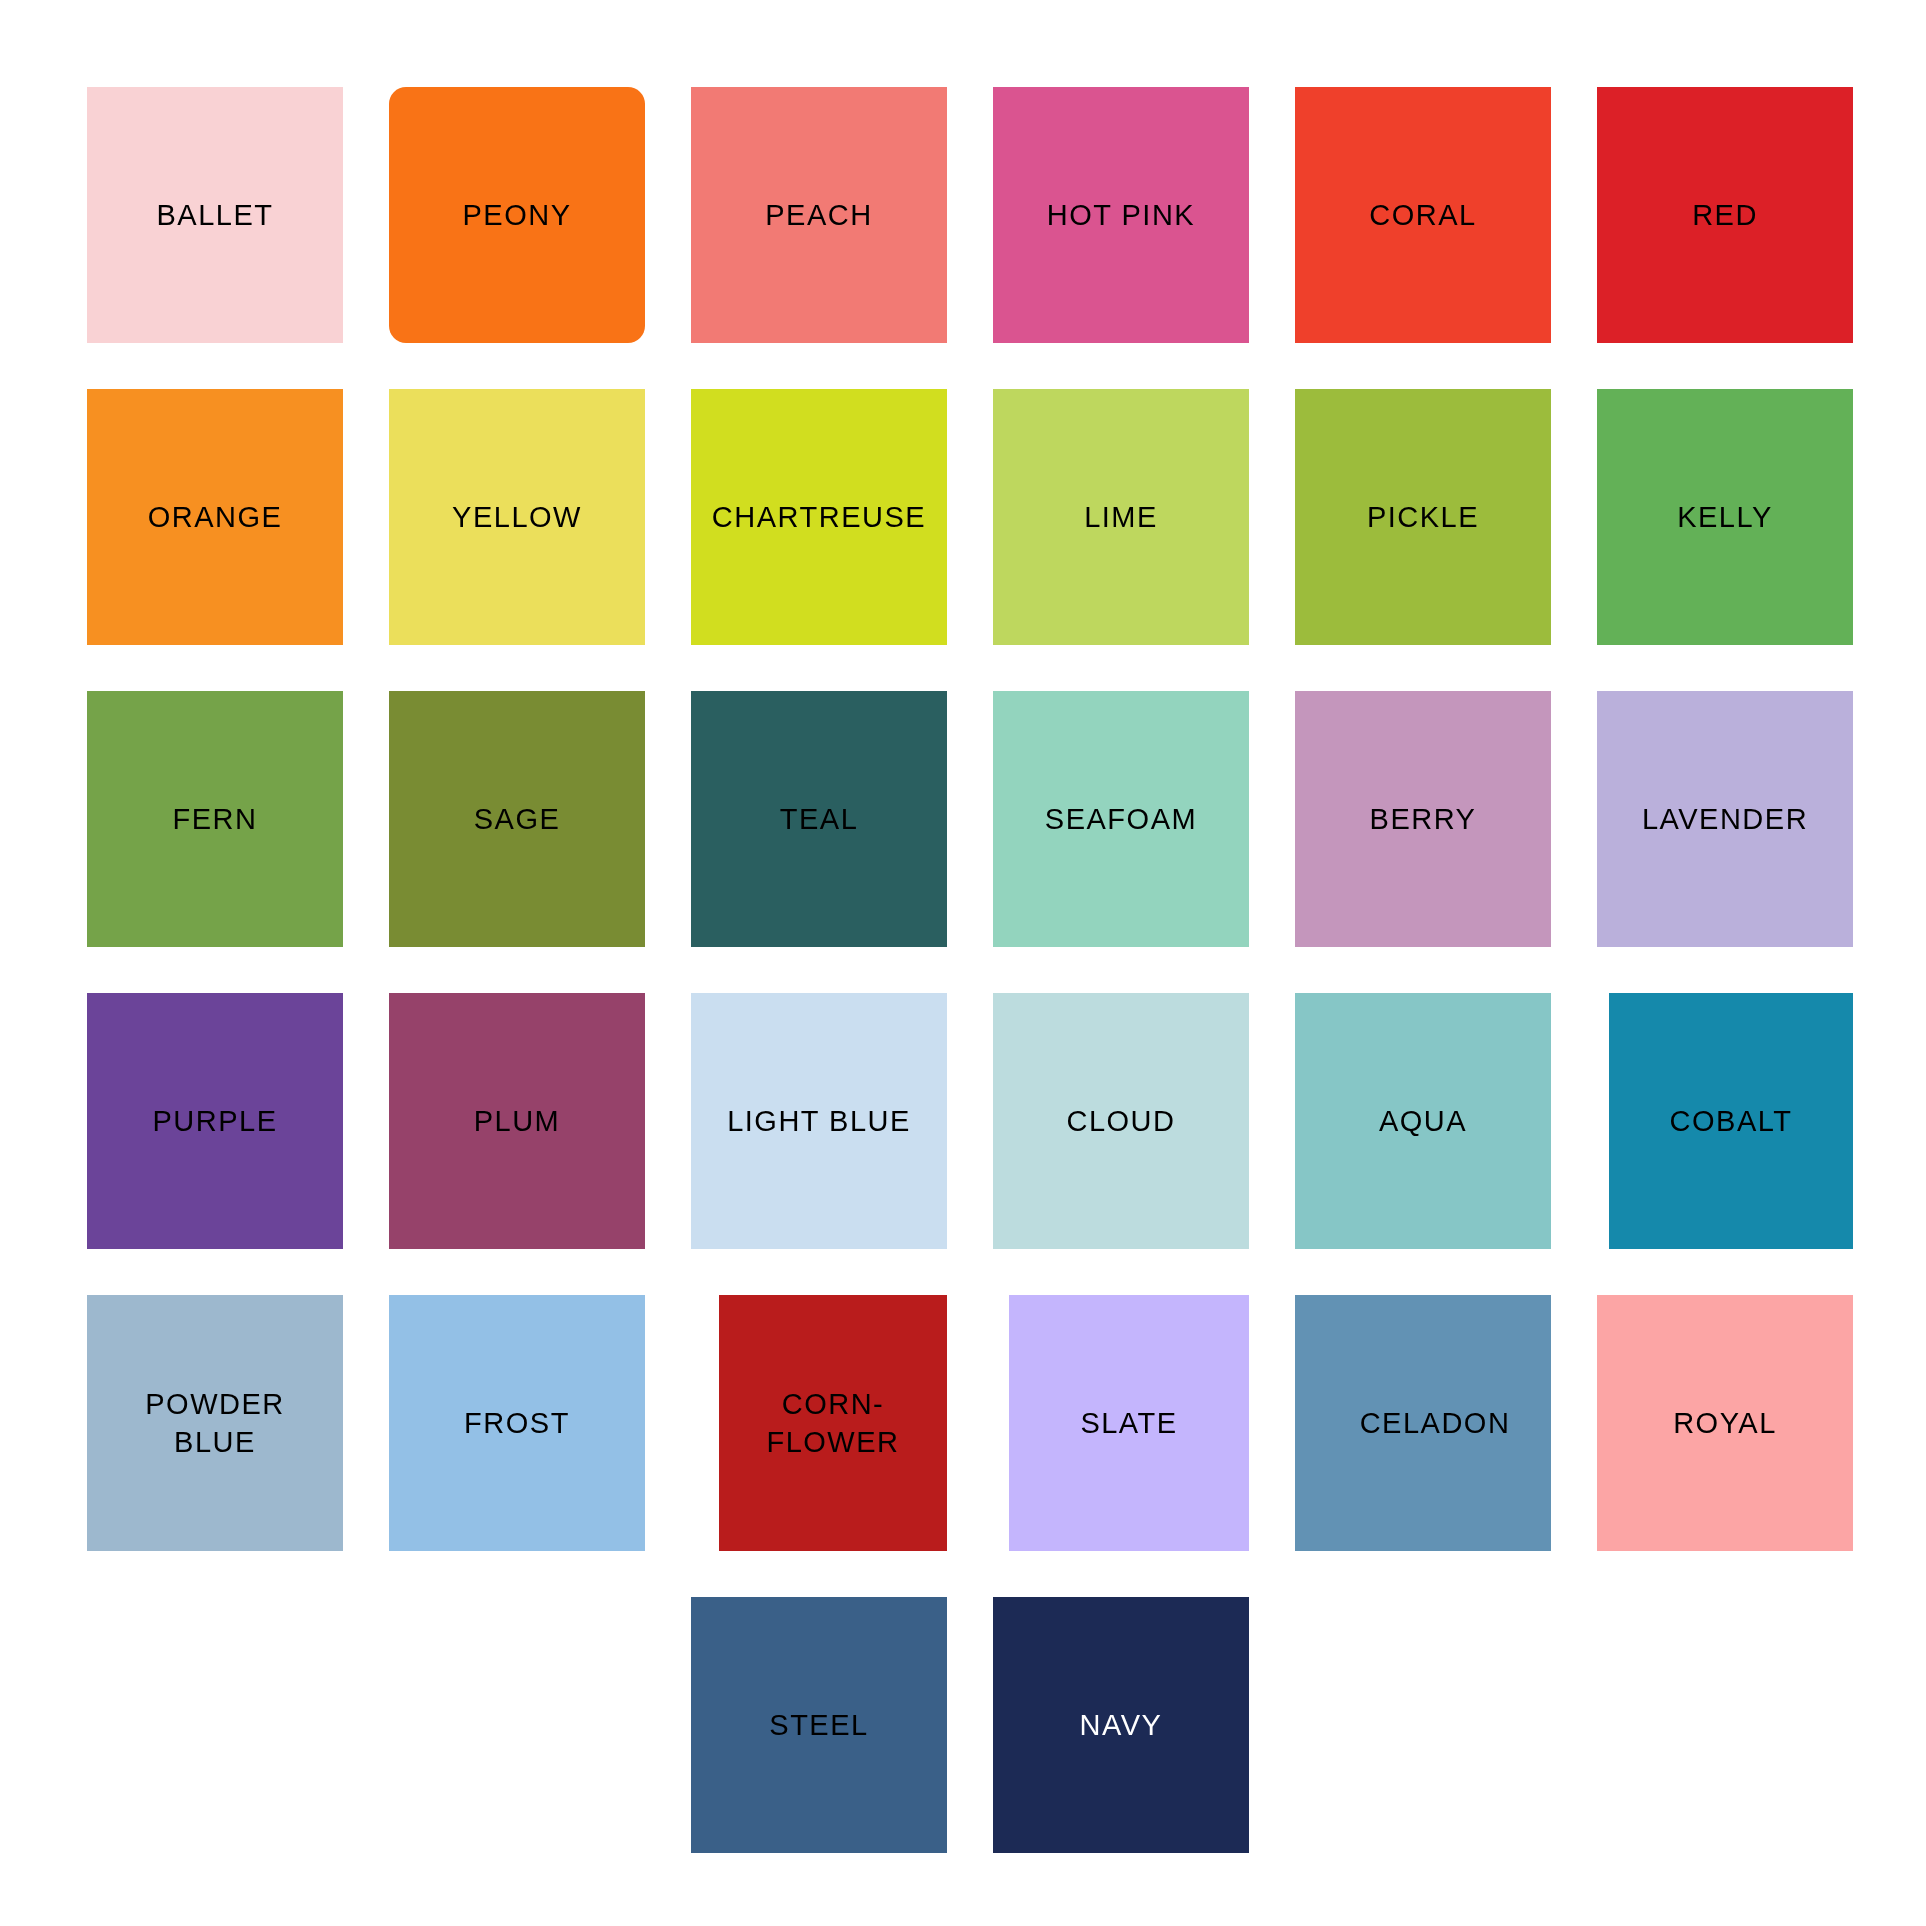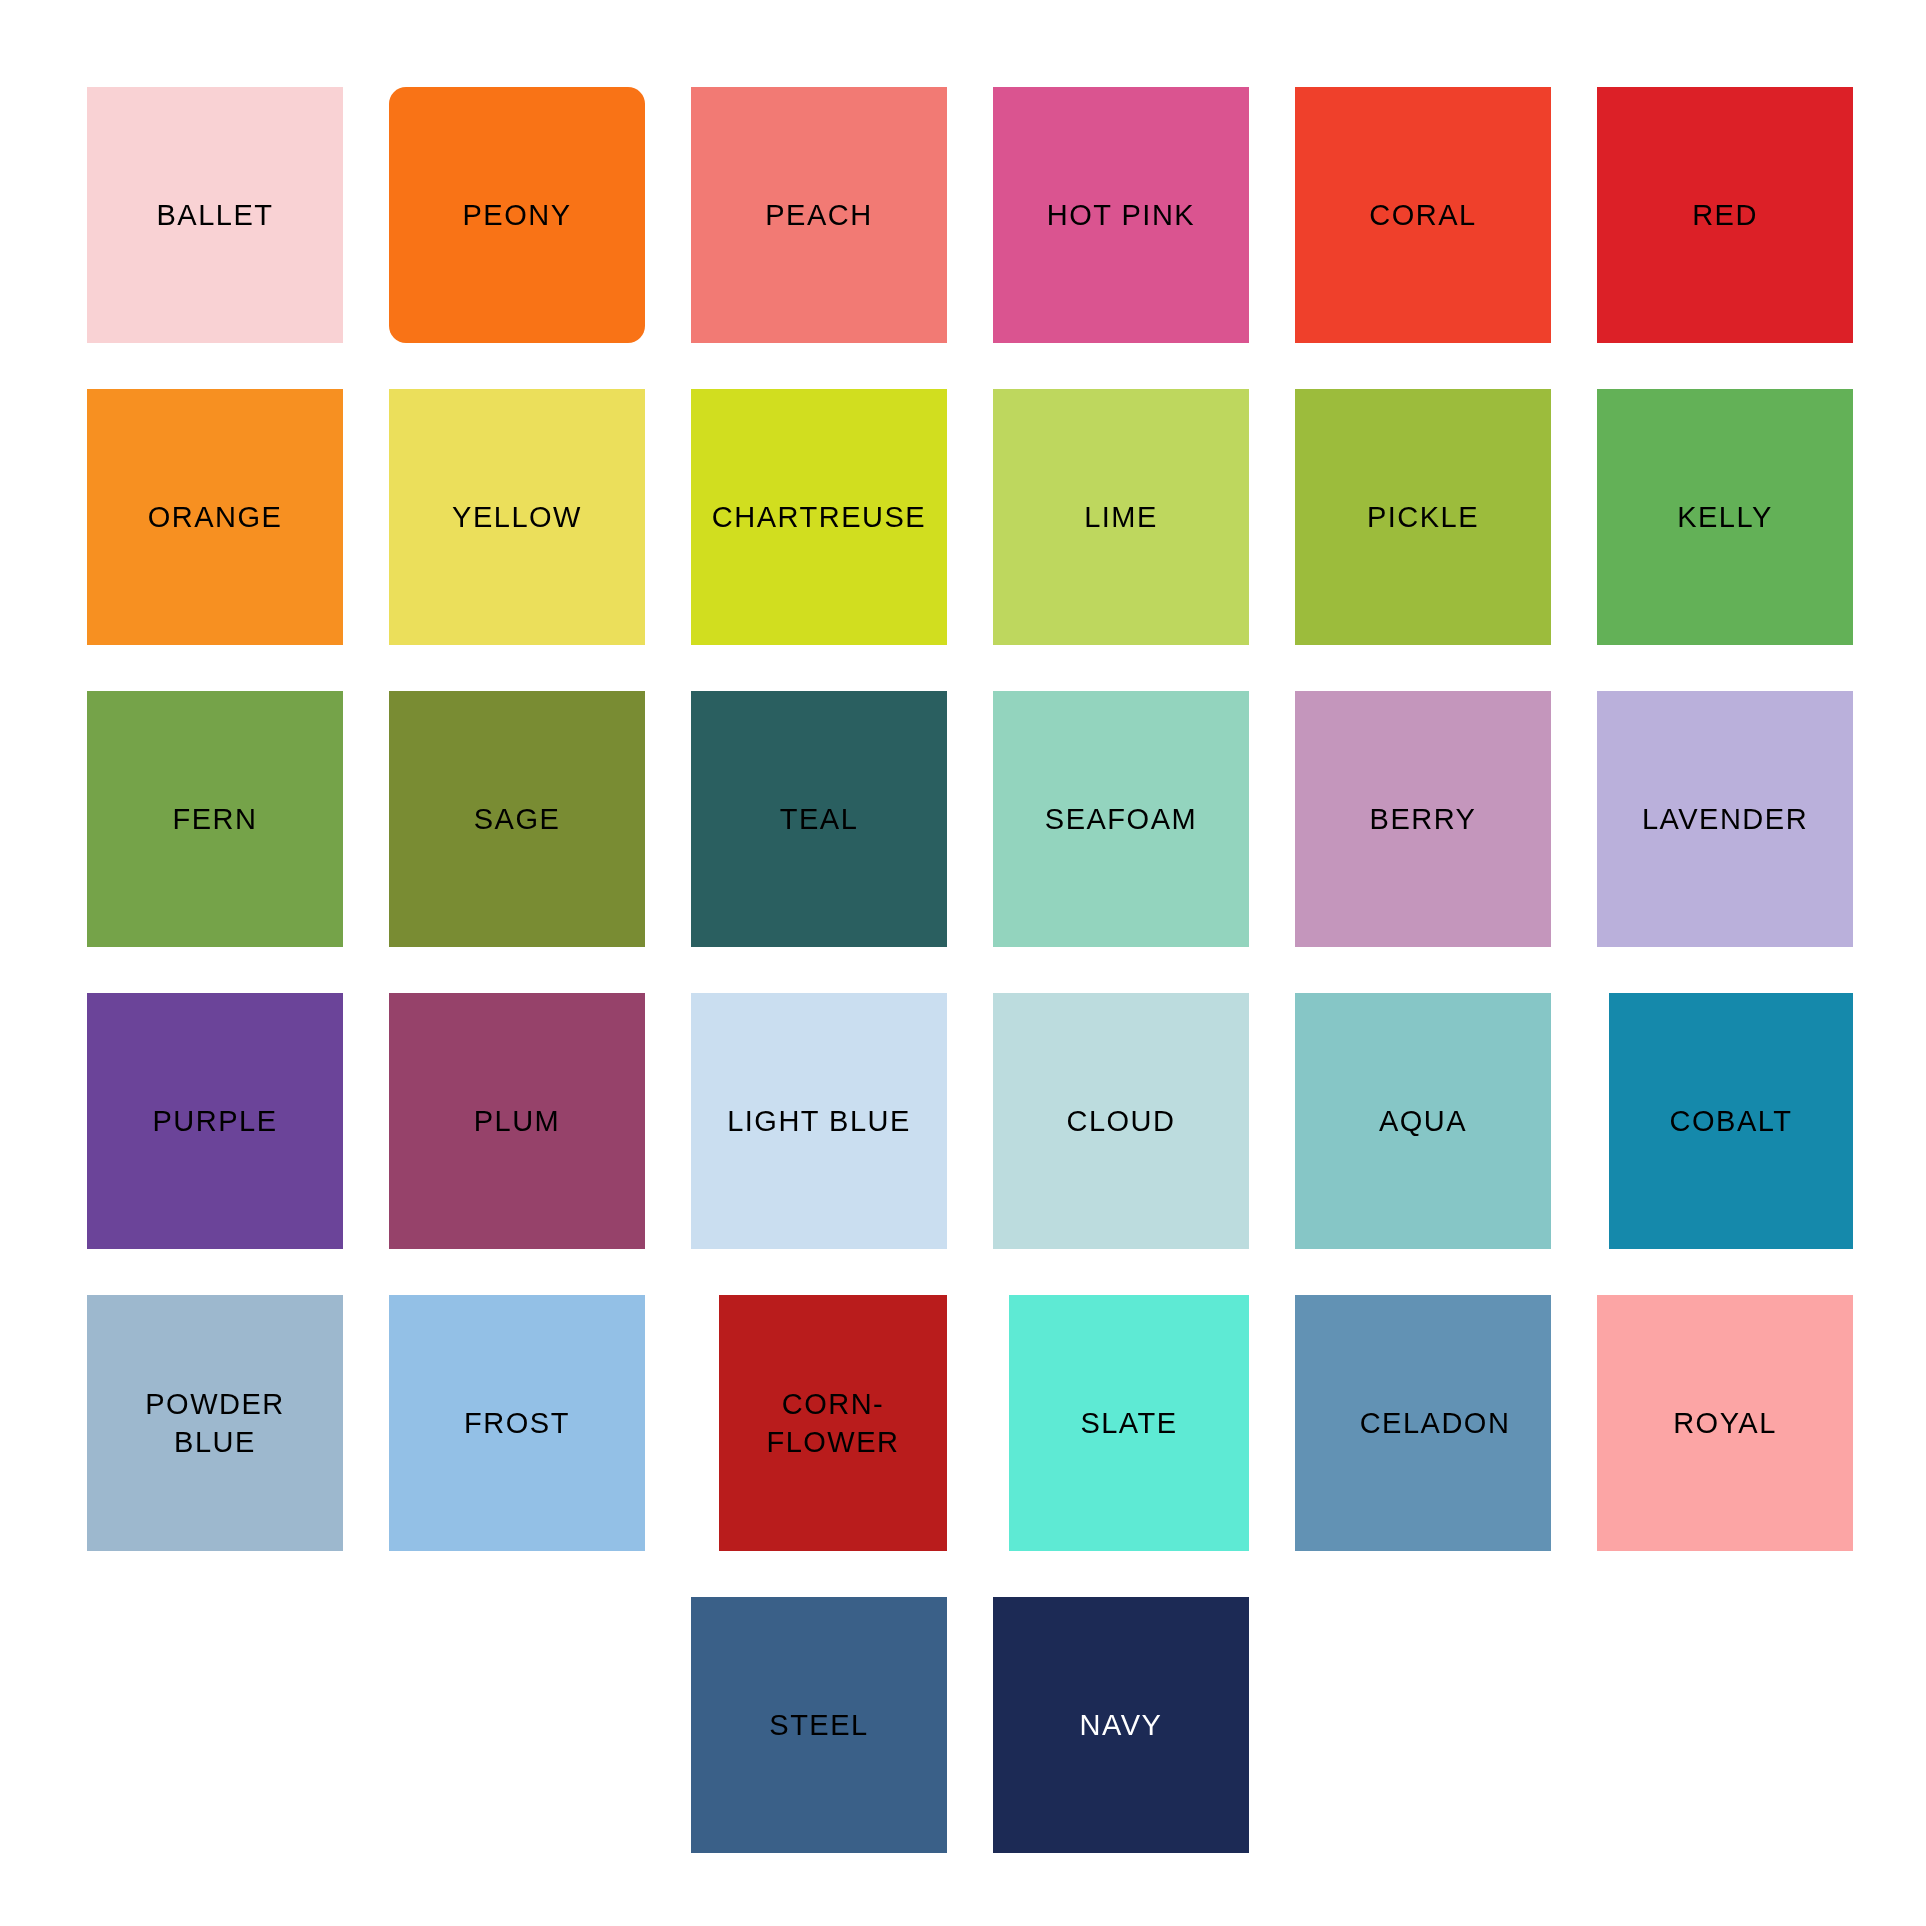--- a/index.html
+++ b/index.html
@@ -146,21 +146,21 @@
         <span class="swatch-label">POWDER
 BLUE</span>
       </div>
       <div class="swatch" style="background-color: rgb(147, 192, 230);">
         <span class="swatch-label">FROST</span>
       </div>
       <div class="swatch" style="background-color: #b91c1c; margin-left: 28px;">
         <span class="swatch-label">CORN-
 FLOWER</span>
       </div>
-      <div class="swatch" style="background-color: #5eead4; margin-left: 16px;">
+      <div class="swatch" style="background-color: #c4b5fd; margin-left: 16px;">
         <span class="swatch-label">SLATE</span>
       </div>
       <div class="swatch" style="background-color: rgb(98, 146, 180); padding-left: 24px;">
         <span class="swatch-label">CELADON</span>
       </div>
       <div class="swatch" style="background-color: #fca5a5;">
         <span class="swatch-label">ROYAL</span>
       </div>
       <div class="swatch offset-col-3" style="background-color: rgb(58, 96, 136);">
         <span class="swatch-label">STEEL</span>

